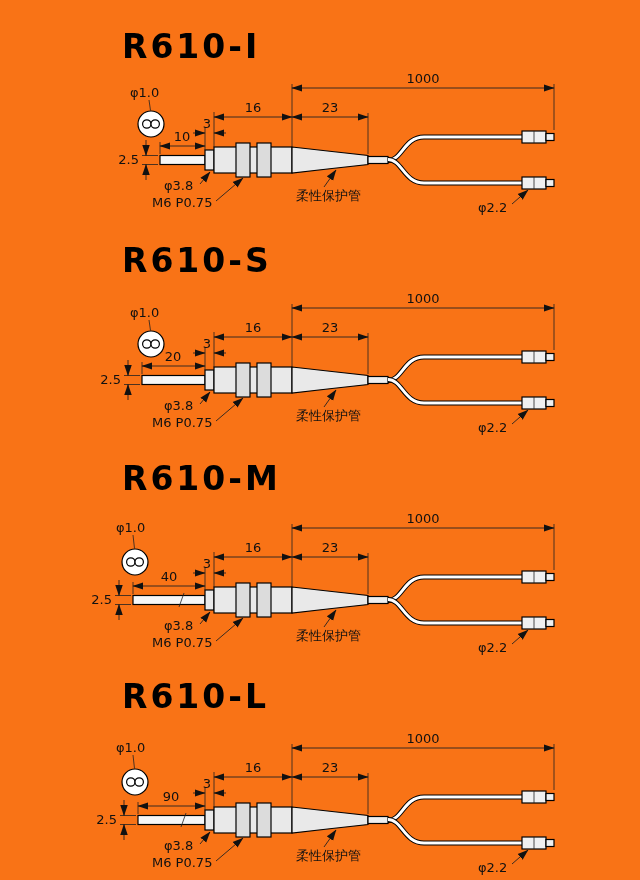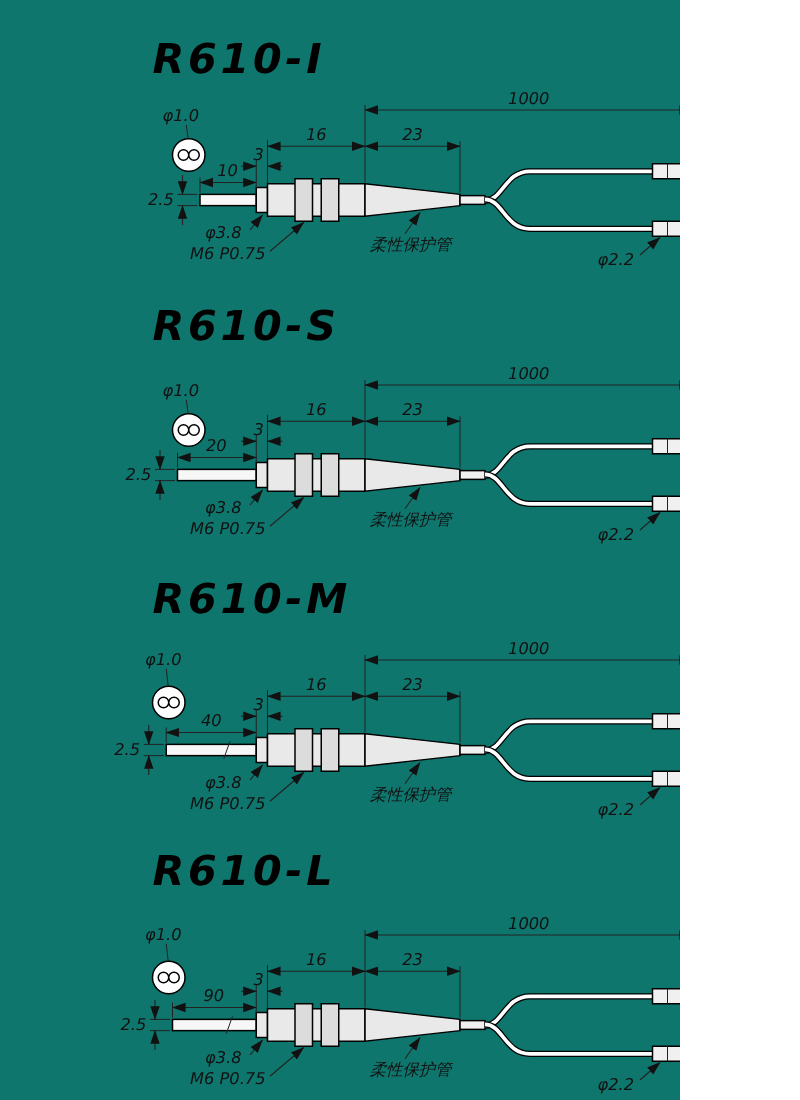--- a/index.html
+++ b/index.html
@@ -1,17 +1,17 @@
 <!DOCTYPE html>
 <html><head>
 <meta charset="utf-8">
 <style>
   html,body{margin:0;padding:0;background:#ffffff;}
   body{width:640px;font-family:"DejaVu Sans","Liberation Sans",sans-serif;}
-  .sheet{width:544px;height:880px;background:#0f766e;overflow:hidden;font-style:italic;}
+  .sheet{width:640px;height:880px;background:#f97316;overflow:hidden;}
   section.diagram{width:640px;height:220px;}
   svg{display:block;}
   svg text{font-family:"DejaVu Sans","Liberation Sans",sans-serif;font-size:13px;fill:#111;}
   svg text.title{font-size:33px;font-weight:bold;letter-spacing:3px;fill:#000;}
   .part{stroke:#000;stroke-width:1.2;}
   .dim{stroke:#222;stroke-width:0.9;fill:none;}
   .ext{stroke:#222;stroke-width:0.8;fill:none;}
   .cable-outer{stroke:#000;stroke-width:5;fill:none;}
   .cable-inner{stroke:#fff;stroke-width:3;fill:none;}
 </style>

